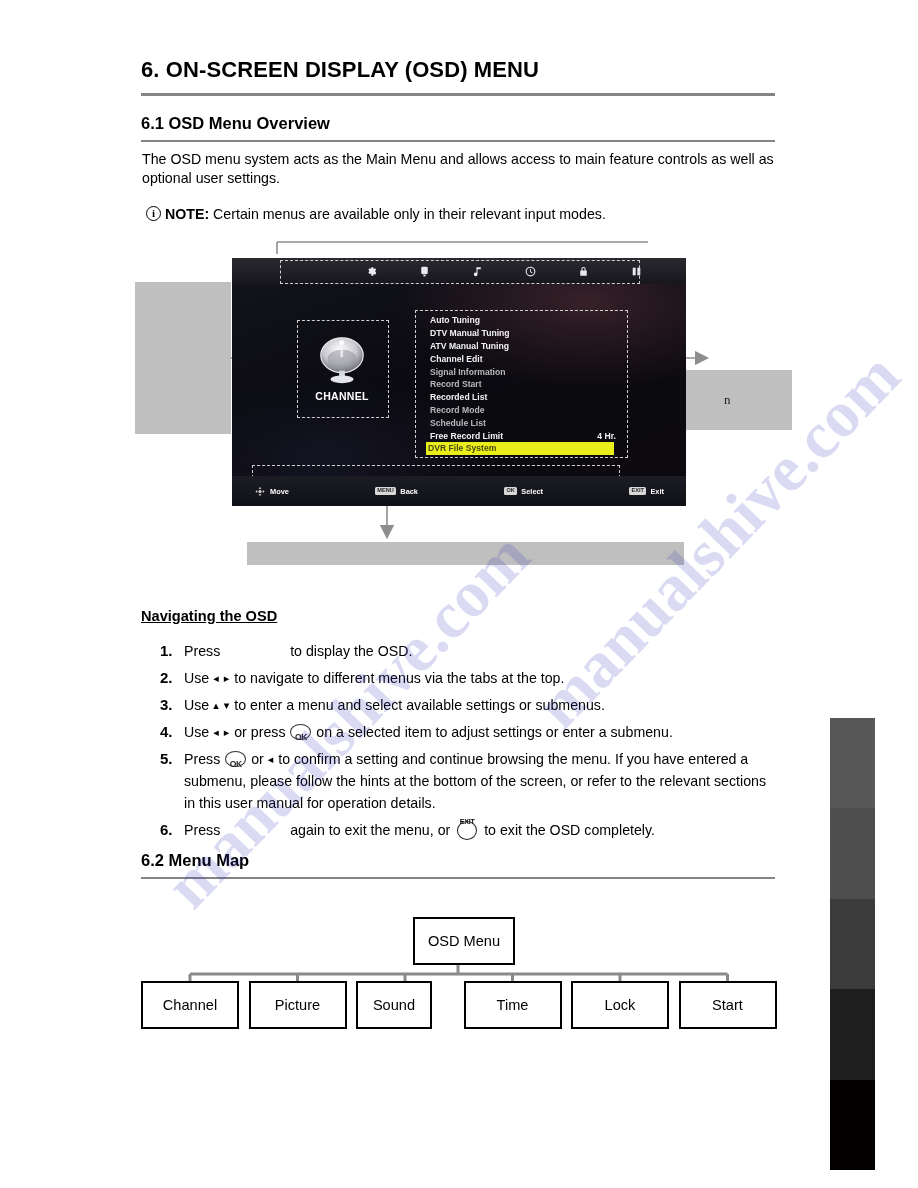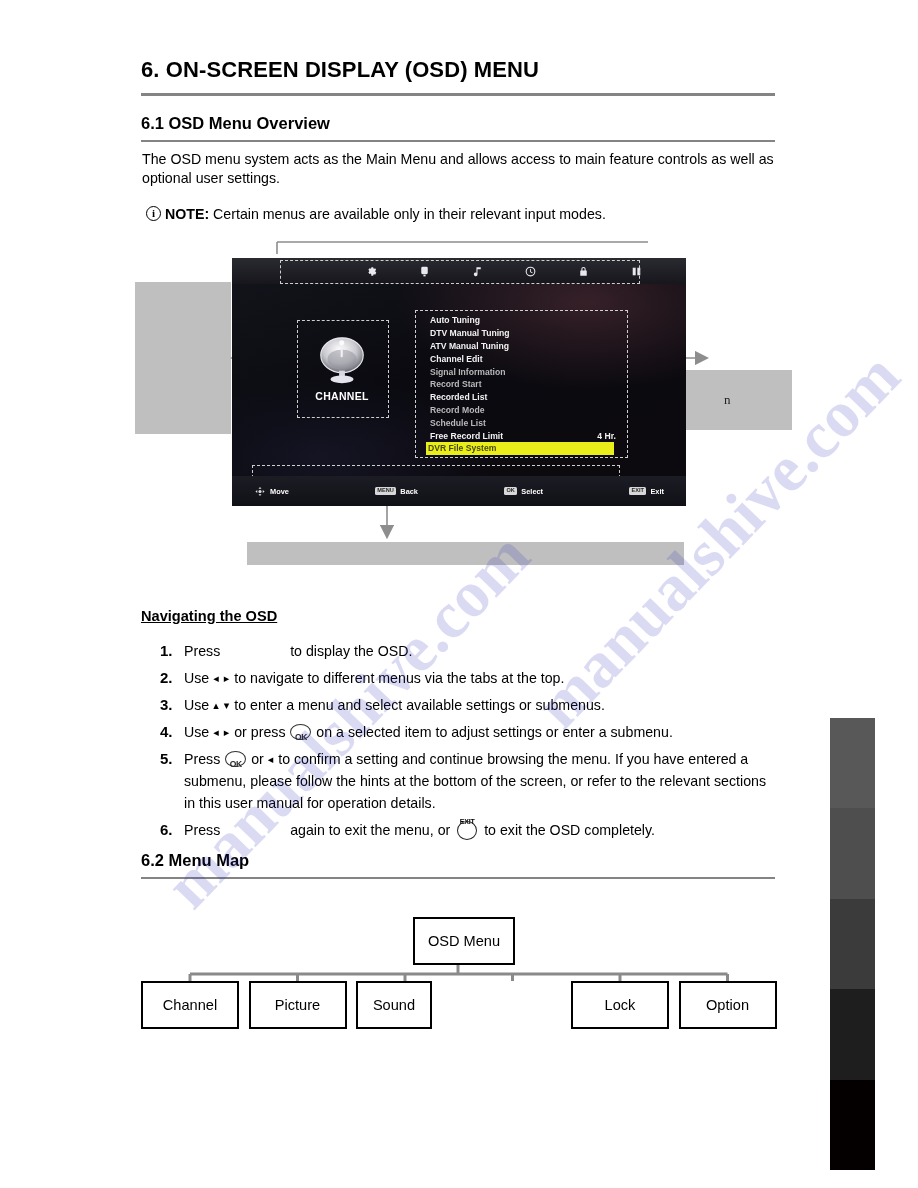--- a/index.html
+++ b/index.html
@@ -653,17 +653,18 @@
         <path d="M297.5,74 L297.5,81" stroke="#8a8a8a" stroke-width="3" fill="none"></path>
         <path d="M405,74 L405,81" stroke="#8a8a8a" stroke-width="3" fill="none"></path>
         <path d="M512.5,74 L512.5,81" stroke="#8a8a8a" stroke-width="3" fill="none"></path>
         <path d="M620,74 L620,81" stroke="#8a8a8a" stroke-width="3" fill="none"></path>
         <path d="M727.5,74 L727.5,81" stroke="#8a8a8a" stroke-width="3" fill="none"></path>
       </svg>
     <div class="map-node" id="node-root">OSD Menu</div>
   <div class="map-node map-child" style="left: 141px; width: 98px;">Channel</div>
       <div class="map-node map-child" style="left: 248.5px; width: 98px;">Picture</div>
       <div class="map-node map-child" style="left: 356px; width: 76px;">Sound</div>
+      <div class="map-node map-child" style="left: 463.5px; width: 98px;">Time</div>
       <div class="map-node map-child" style="left: 571px; width: 98px;">Lock</div>
-      <div class="map-node map-child" style="left: 678.5px; width: 98px;">Option</div>
+      <div class="map-node map-child" style="left: 678.5px; width: 98px;">Start</div>
     </div>
 
 </div>
 
 </body></html>

